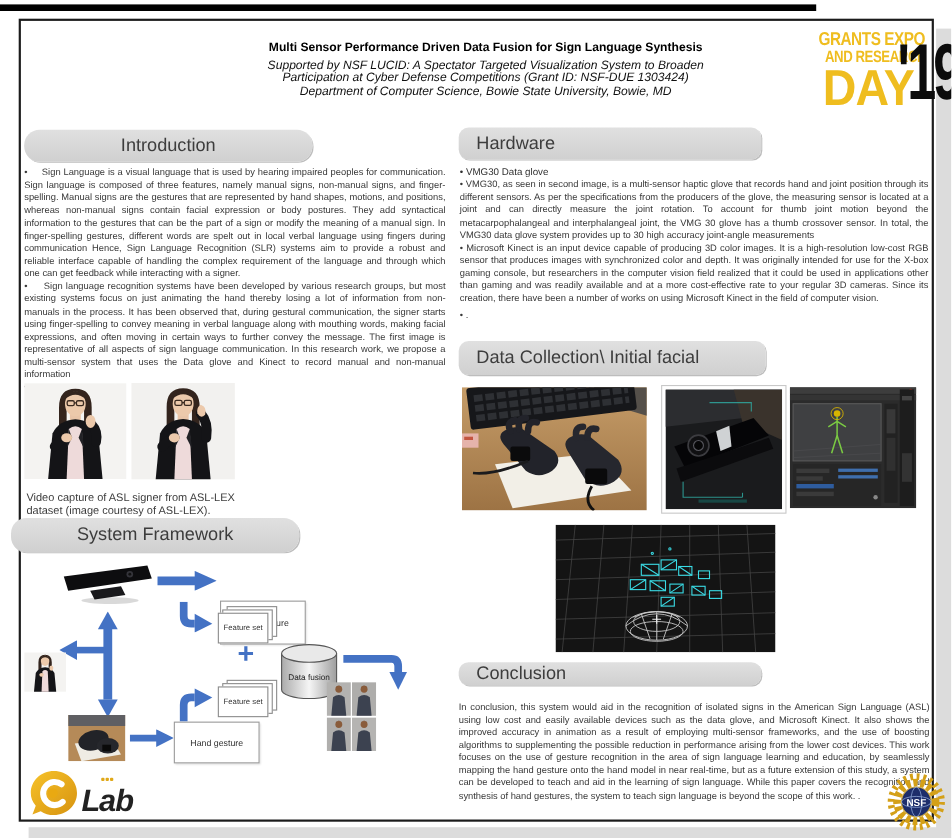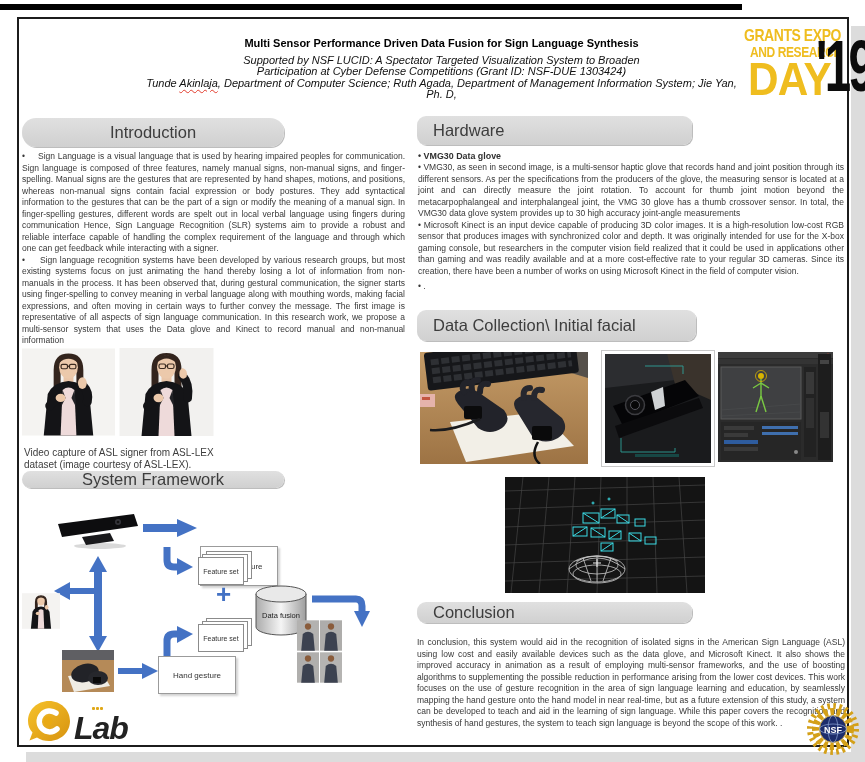--- a/index.html
+++ b/index.html
@@ -30,55 +30,55 @@
   .expo .l3{position:absolute;left:6px;top:28px;font-weight:bold;font-size:46px;color:#efbd1f;transform:scaleX(.92);transform-origin:left;letter-spacing:-1px;}
   .expo .yr{position:absolute;left:74px;top:6px;font-weight:bold;font-size:72px;line-height:72px;color:#0c0c0c;transform:scaleX(.66);transform-origin:left;letter-spacing:-4px;}
   
   .sect{height:29px;background:linear-gradient(180deg,#e0e0e0,#d0d0d0);border-radius:9px;
         color:#3d3d3d;font-size:16.5px;display:flex;align-items:center;box-shadow:1px 1px 0 #bdbdbd;}
   .sect.center{justify-content:center;border-radius:14px;}
   .sect.leftpad{padding-left:16px;}
   
   .body-txt{font-size:8.5px;line-height:11.5px;text-align:justify;color:#383838;}
   .body-txt p{margin:0;}
-  .mini-bold{font-size:8.9px;font-weight:bold;color:#303030;line-height:11px;}
+  .mini-bold{font-size:8.9px;font-weight:normal;color:#303030;line-height:11px;}
   .caption{font-size:10px;line-height:11.5px;color:#3d3d3d;}
   .tiny-bullet{font-size:7px;color:#333;}
   
   .node-box{background:#fff;border:1px solid #9b9b9b;box-shadow:1.5px 1.5px 2px rgba(0,0,0,.18);
             display:flex;align-items:center;justify-content:center;font-size:8px;color:#333;}
   .fstack{width:56px;height:34px;}
   .fstack .pg{position:absolute;width:44px;height:26px;background:#fff;border:1px solid #8b8b8b;}
   .fstack .p3{left:10px;top:0;}
   .fstack .p2{left:6px;top:3px;}
   .fstack .p1{left:2px;top:6px;display:flex;align-items:center;justify-content:center;font-size:7px;color:#333;}
   .plus{font-size:26px;font-weight:bold;color:#4472C4;line-height:26px;}
   .photo-frame{border:3px solid #fff;outline:1px solid #c8c8c8;}
   
   .lab{left:26px;top:699px;display:flex;align-items:flex-end;gap:2px;}
-  .lab-word{font-size:32px;font-weight:bold;font-style:italic;color:#222;line-height:30px;letter-spacing:-1px;}
+  .lab-word{font-size:28px;font-weight:bold;font-style:italic;color:#222;line-height:30px;letter-spacing:-1px;}
   .lab-dots{position:absolute;left:66px;top:8px;display:flex;gap:1px;}
   .lab-dots i{width:3px;height:3px;background:#e0a818;border-radius:1px;}
 </style>
 </head>
 <body>
 
 <div class="page">
 
   <div class="abs top-rule"></div>
   <div class="abs poster-frame"></div>
   <div class="abs edge-right"></div>
   <div class="abs edge-bottom"></div>
 
 
   <div class="abs titleblk">
     <h1>Multi Sensor Performance Driven Data Fusion for Sign Language Synthesis</h1>
     <div class="subline">Supported by NSF LUCID: A Spectator Targeted Visualization System to Broaden</div>
     <div class="subline">Participation at Cyber Defense Competitions (Grant ID: NSF-DUE 1303424)</div>
-    <div class="subline"><span>Tunde </span><span class="misspell">Akinlaja</span><span>, Department of Computer Science;  Ruth Agada, Department of Management Information System; Jie Yan, Ph. D,</span></div>
+    <div class="subline">Department of Computer Science, Bowie State University, Bowie, MD</div>
   </div>
 
   <div class="abs expo">
     <div class="l1">GRANTS EXPO</div>
     <div class="l2">AND RESEARCH</div>
     <div class="l3">DAY</div>
     <div class="yr">'19</div>
   </div>
 
   <div class="abs sect center" style="left:22px;top:118px;width:262px;">
@@ -129,21 +129,21 @@
         <path d="M53 42 L55 60 L50 50 Z" fill="#222226"></path>
       <path d="M68 50 Q70 36 63 28" stroke="#141417" stroke-width="9" fill="none" stroke-linecap="round"></path>
       <path d="M63 20 Q69 22 67 29 Q63 33 60 28 Q59 22 63 20" fill="#ecc9ab"></path>
       <path d="M28 58 Q32 53 37 51" stroke="#141417" stroke-width="9" fill="none" stroke-linecap="round"></path>
       <ellipse cx="39" cy="50" rx="5" ry="4.2" fill="#ecc9ab"></ellipse>
     </svg>
   </div>
 
   <div class="abs caption" style="left:24px;top:447px;width:192px;">Video capture of ASL signer from ASL-LEX dataset (image courtesy of ASL-LEX).</div>
 
-  <div class="abs sect center" style="left:22px;top:471px;width:262px;height:17px;">
+  <div class="abs sect center" style="left:10px;top:471px;width:262px;height:31px;">
     <span>System Framework</span>
   </div>
 
   <svg class="abs" style="left:56px;top:510px;" width="84" height="40" viewBox="0 0 84 40">
     <polygon points="2,14 78,4 82,16 6,27" fill="#0d0d0f"></polygon>
     <circle cx="62" cy="12" r="3" fill="#34343a"></circle>
     <circle cx="62" cy="12" r="1.3" fill="#111"></circle>
     <polygon points="26,27 54,23 58,31 30,35" fill="#19191c"></polygon>
     <ellipse cx="44" cy="36" rx="26" ry="3" fill="#000" opacity=".15"></ellipse>
   </svg>

